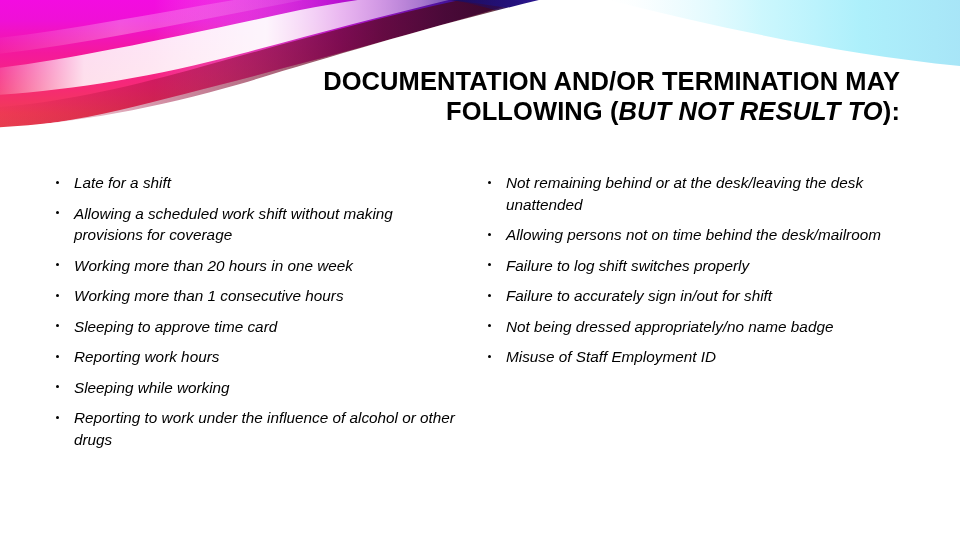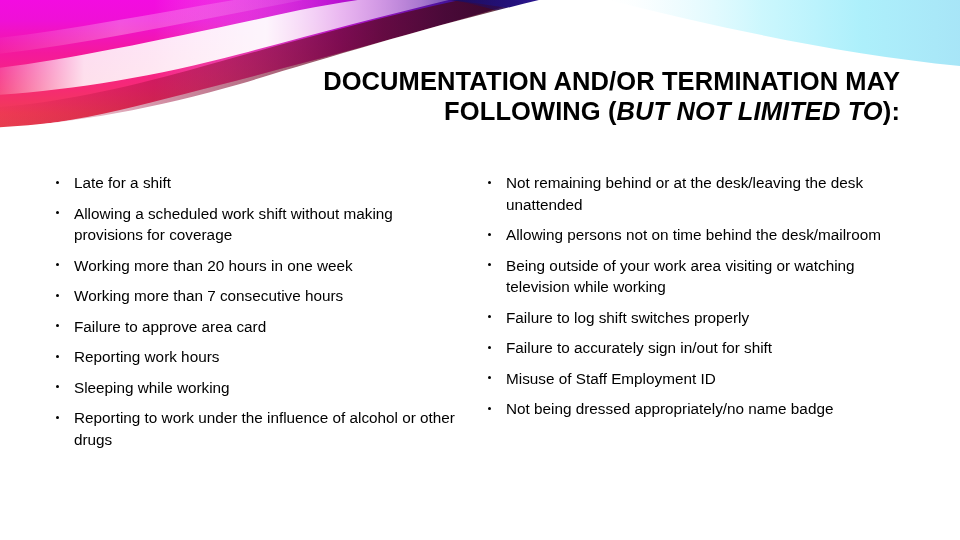--- a/index.html
+++ b/index.html
@@ -72,20 +72,21 @@
   }
   #col-right {
     left: 484px;
     width: 424px;
   }
 
   ul.bullets {
     list-style: none;
     margin: 0;
     padding: 0;
+    font-style: italic;
   }
   ul.bullets li {
     position: relative;
     padding-left: 22px;
     margin: 0 0 9px 0;
     font-family: "Liberation Sans", sans-serif;
     font-size: 15.3px;
     line-height: 21.5px;
     color: #000000;
   }
@@ -213,44 +214,44 @@
         <path d="M -20,128 C 60,126 150,110 240,84 C 340,54 470,14 600,-14 L 960,-14 L 960,175 L -20,175 Z" fill="#ffffff"></path>
 
         <path d="M 600,-14 L 960,-14 L 960,66 C 840,54 720,28 600,-2 Z" fill="url(#gCyan)" opacity="0.35"></path>
 
       </g>
     </svg>
   </div>
 
   <div id="title-block">
     <div class="title-line">DOCUMENTATION AND/OR TERMINATION MAY</div>
-    <div class="title-line"><span>FOLLOWING (</span><span class="title-em">BUT NOT LIMITED TO</span><span>):</span></div>
+    <div class="title-line"><span>FOLLOWING (</span><span class="title-em">BUT NOT RESULT TO</span><span>):</span></div>
   </div>
 
   <div class="column" id="col-left">
     <ul class="bullets">
       <li>
           <span class="dot"></span>
           <span class="txt">Late for a shift</span>
         </li>
       <li>
           <span class="dot"></span>
           <span class="txt">Allowing a scheduled work shift without making provisions for coverage</span>
         </li>
       <li>
           <span class="dot"></span>
           <span class="txt">Working more than 20 hours in one week</span>
         </li>
       <li>
           <span class="dot"></span>
-          <span class="txt">Working more than 7 consecutive hours</span>
-        </li>
-      <li>
-          <span class="dot"></span>
-          <span class="txt">Failure to approve area card</span>
+          <span class="txt">Working more than 1 consecutive hours</span>
+        </li>
+      <li>
+          <span class="dot"></span>
+          <span class="txt">Sleeping to approve time card</span>
         </li>
       <li>
           <span class="dot"></span>
           <span class="txt">Reporting work hours</span>
         </li>
       <li>
           <span class="dot"></span>
           <span class="txt">Sleeping while working</span>
         </li>
       <li>
@@ -265,34 +266,30 @@
       <li>
           <span class="dot"></span>
           <span class="txt">Not remaining behind or at the desk/leaving the desk unattended</span>
         </li>
       <li>
           <span class="dot"></span>
           <span class="txt">Allowing persons not on time behind the desk/mailroom</span>
         </li>
       <li>
           <span class="dot"></span>
-          <span class="txt">Being outside of your work area visiting or watching television while working</span>
-        </li>
-      <li>
-          <span class="dot"></span>
           <span class="txt">Failure to log shift switches properly</span>
         </li>
       <li>
           <span class="dot"></span>
           <span class="txt">Failure to accurately sign in/out for shift</span>
         </li>
       <li>
           <span class="dot"></span>
+          <span class="txt">Not being dressed appropriately/no name badge</span>
+        </li>
+      <li>
+          <span class="dot"></span>
           <span class="txt">Misuse of Staff Employment ID</span>
         </li>
-      <li>
-          <span class="dot"></span>
-          <span class="txt">Not being dressed appropriately/no name badge</span>
-        </li>
     </ul>
   </div>
 
 </div>
 
 </body></html>

